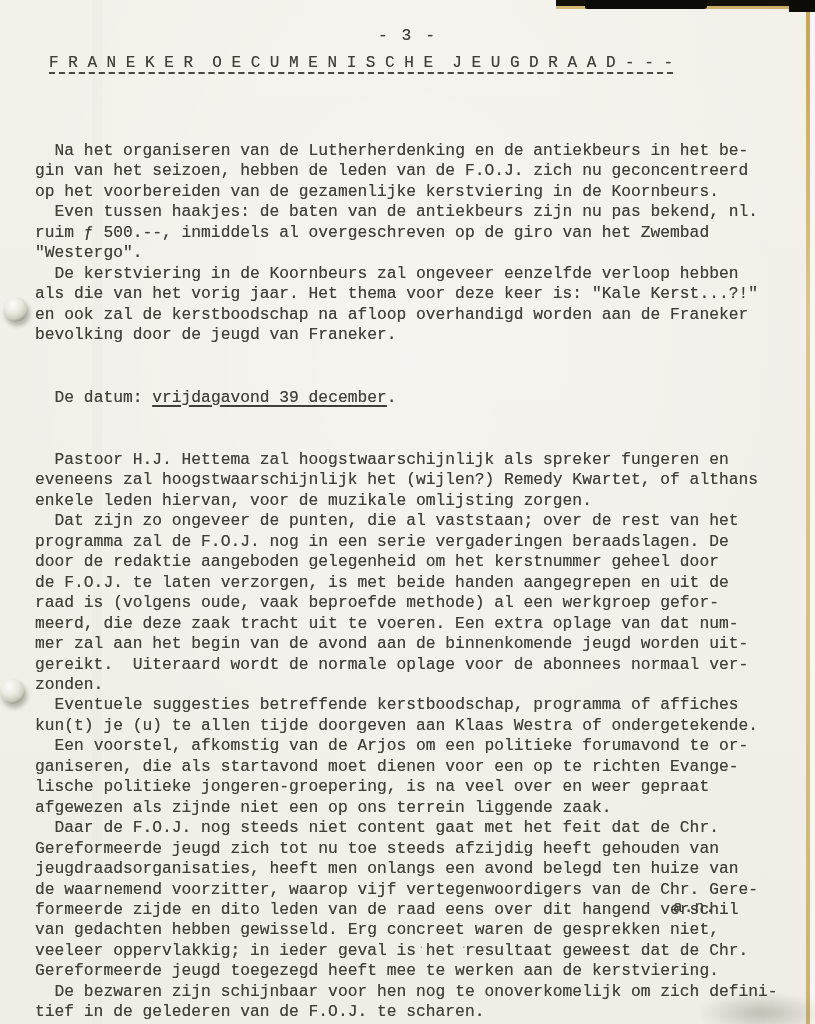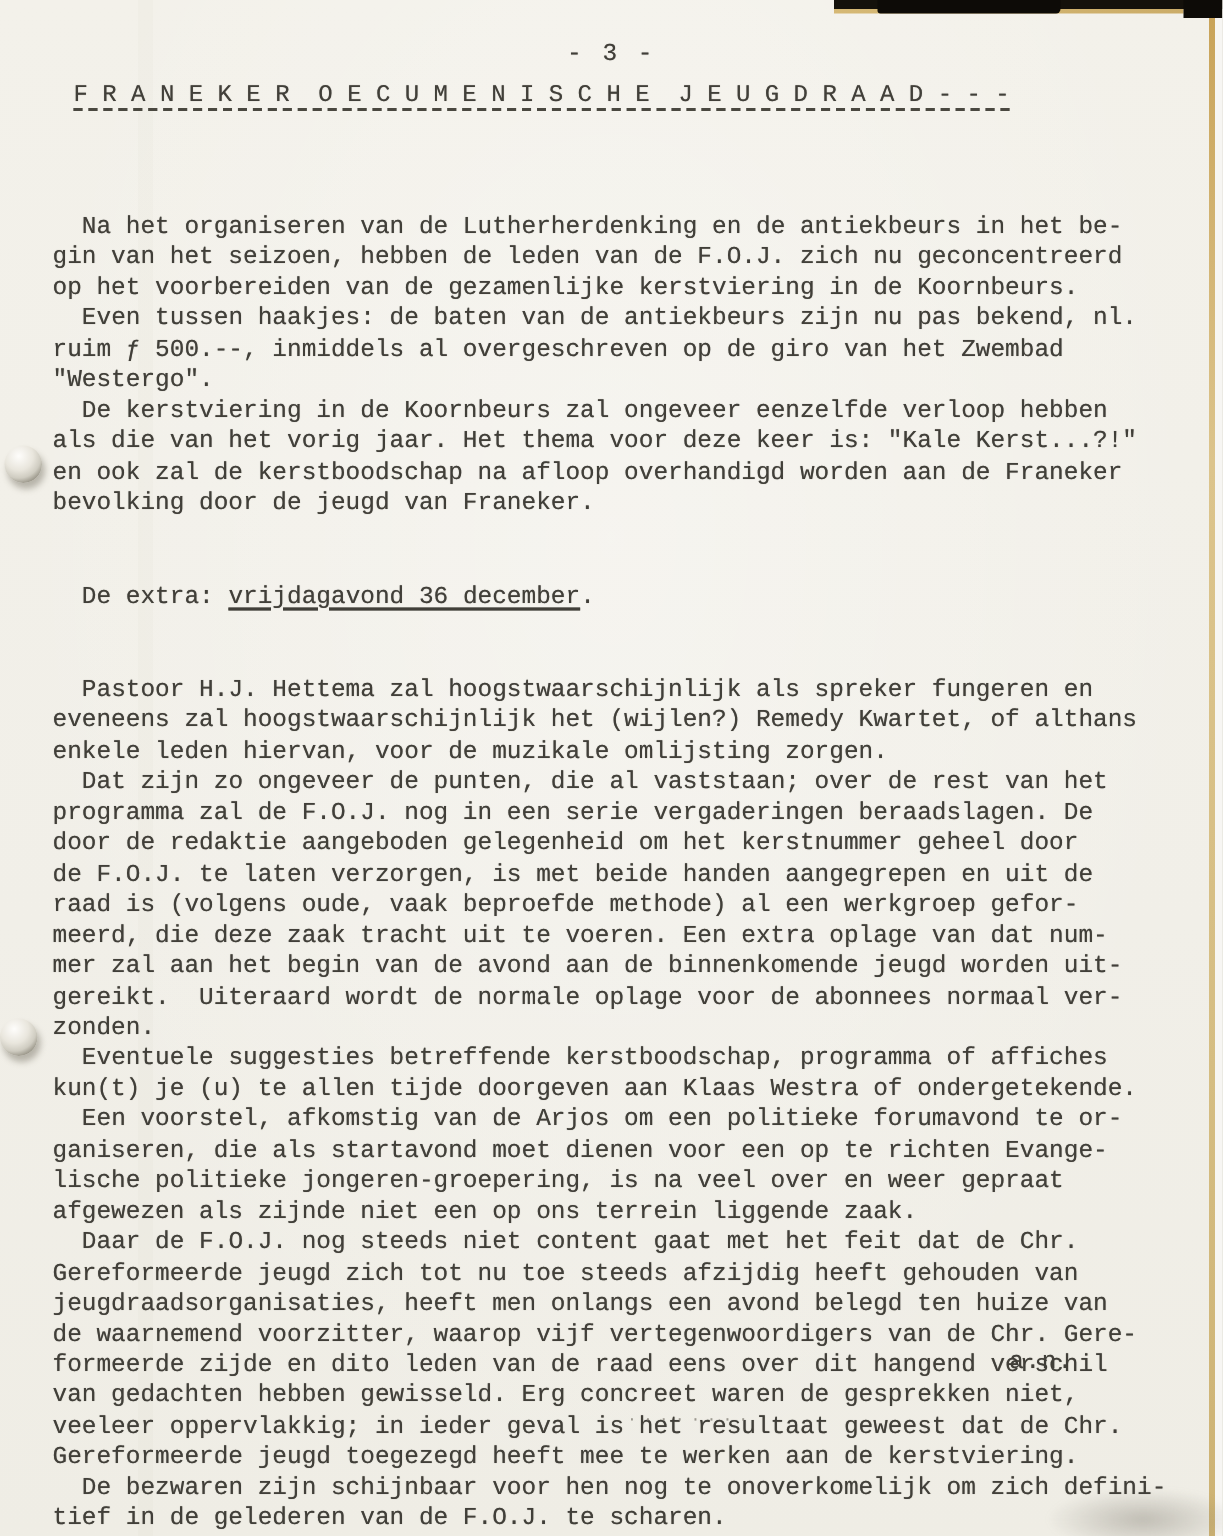--- a/index.html
+++ b/index.html
@@ -100,21 +100,21 @@
     <div class="line-block ink">  Na het organiseren van de Lutherherdenking en de antiekbeurs in het be-
 gin van het seizoen, hebben de leden van de F.O.J. zich nu geconcentreerd
 op het voorbereiden van de gezamenlijke kerstviering in de Koornbeurs.
   Even tussen haakjes: de baten van de antiekbeurs zijn nu pas bekend, nl.
 ruim ƒ 500.--, inmiddels al overgeschreven op de giro van het Zwembad
 "Westergo".
   De kerstviering in de Koornbeurs zal ongeveer eenzelfde verloop hebben
 als die van het vorig jaar. Het thema voor deze keer is: "Kale Kerst...?!"
 en ook zal de kerstboodschap na afloop overhandigd worden aan de Franeker
 bevolking door de jeugd van Franeker.</div>
-    <div class="line-block ink"><span>  De extra: </span><span class="u-date">vrijdagavond 36 december</span><span>.</span></div>
+    <div class="line-block ink"><span>  De datum: </span><span class="u-date">vrijdagavond 39 december</span><span>.</span></div>
     <div class="line-block ink">  Pastoor H.J. Hettema zal hoogstwaarschijnlijk als spreker fungeren en
 eveneens zal hoogstwaarschijnlijk het (wijlen?) Remedy Kwartet, of althans
 enkele leden hiervan, voor de muzikale omlijsting zorgen.
   Dat zijn zo ongeveer de punten, die al vaststaan; over de rest van het
 programma zal de F.O.J. nog in een serie vergaderingen beraadslagen. De
 door de redaktie aangeboden gelegenheid om het kerstnummer geheel door
 de F.O.J. te laten verzorgen, is met beide handen aangegrepen en uit de
 raad is (volgens oude, vaak beproefde methode) al een werkgroep gefor-
 meerd, die deze zaak tracht uit te voeren. Een extra oplage van dat num-
 mer zal aan het begin van de avond aan de binnenkomende jeugd worden uit-

